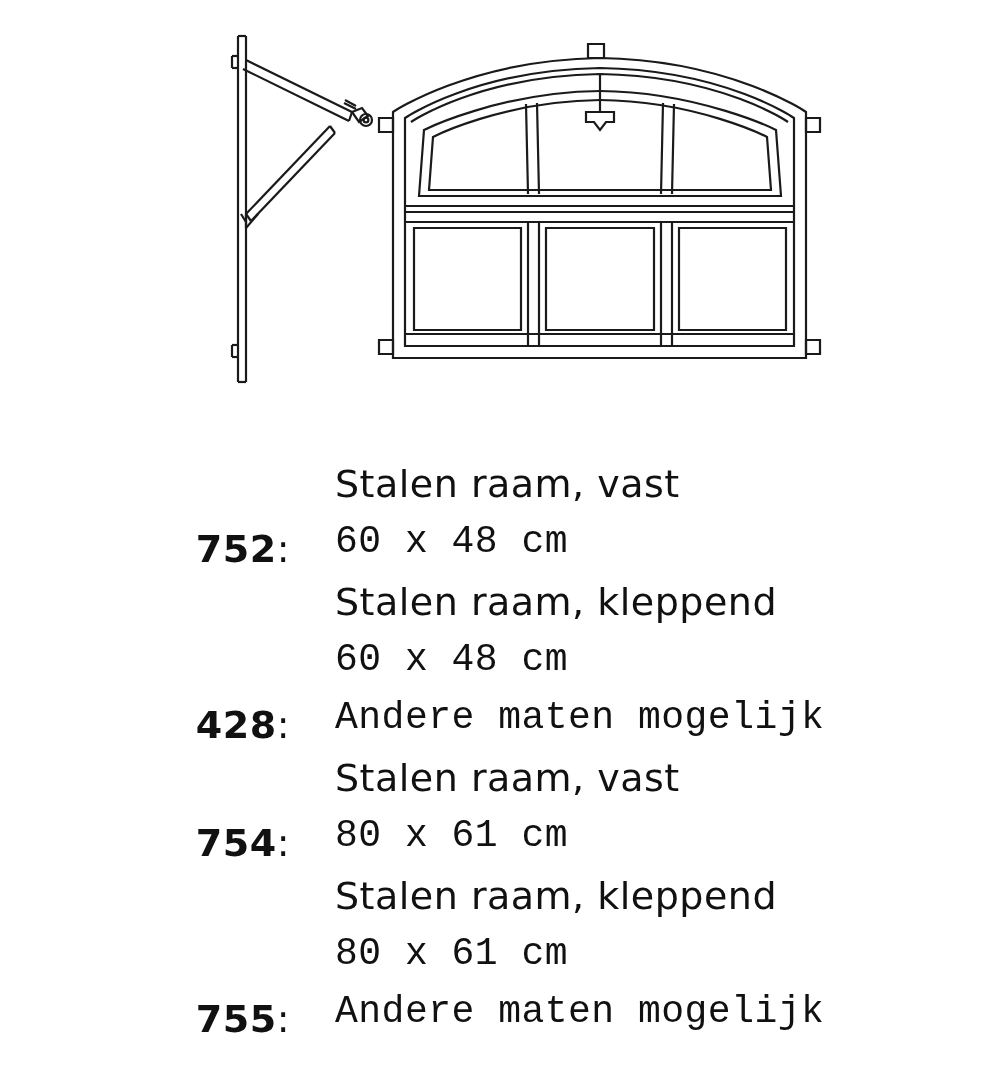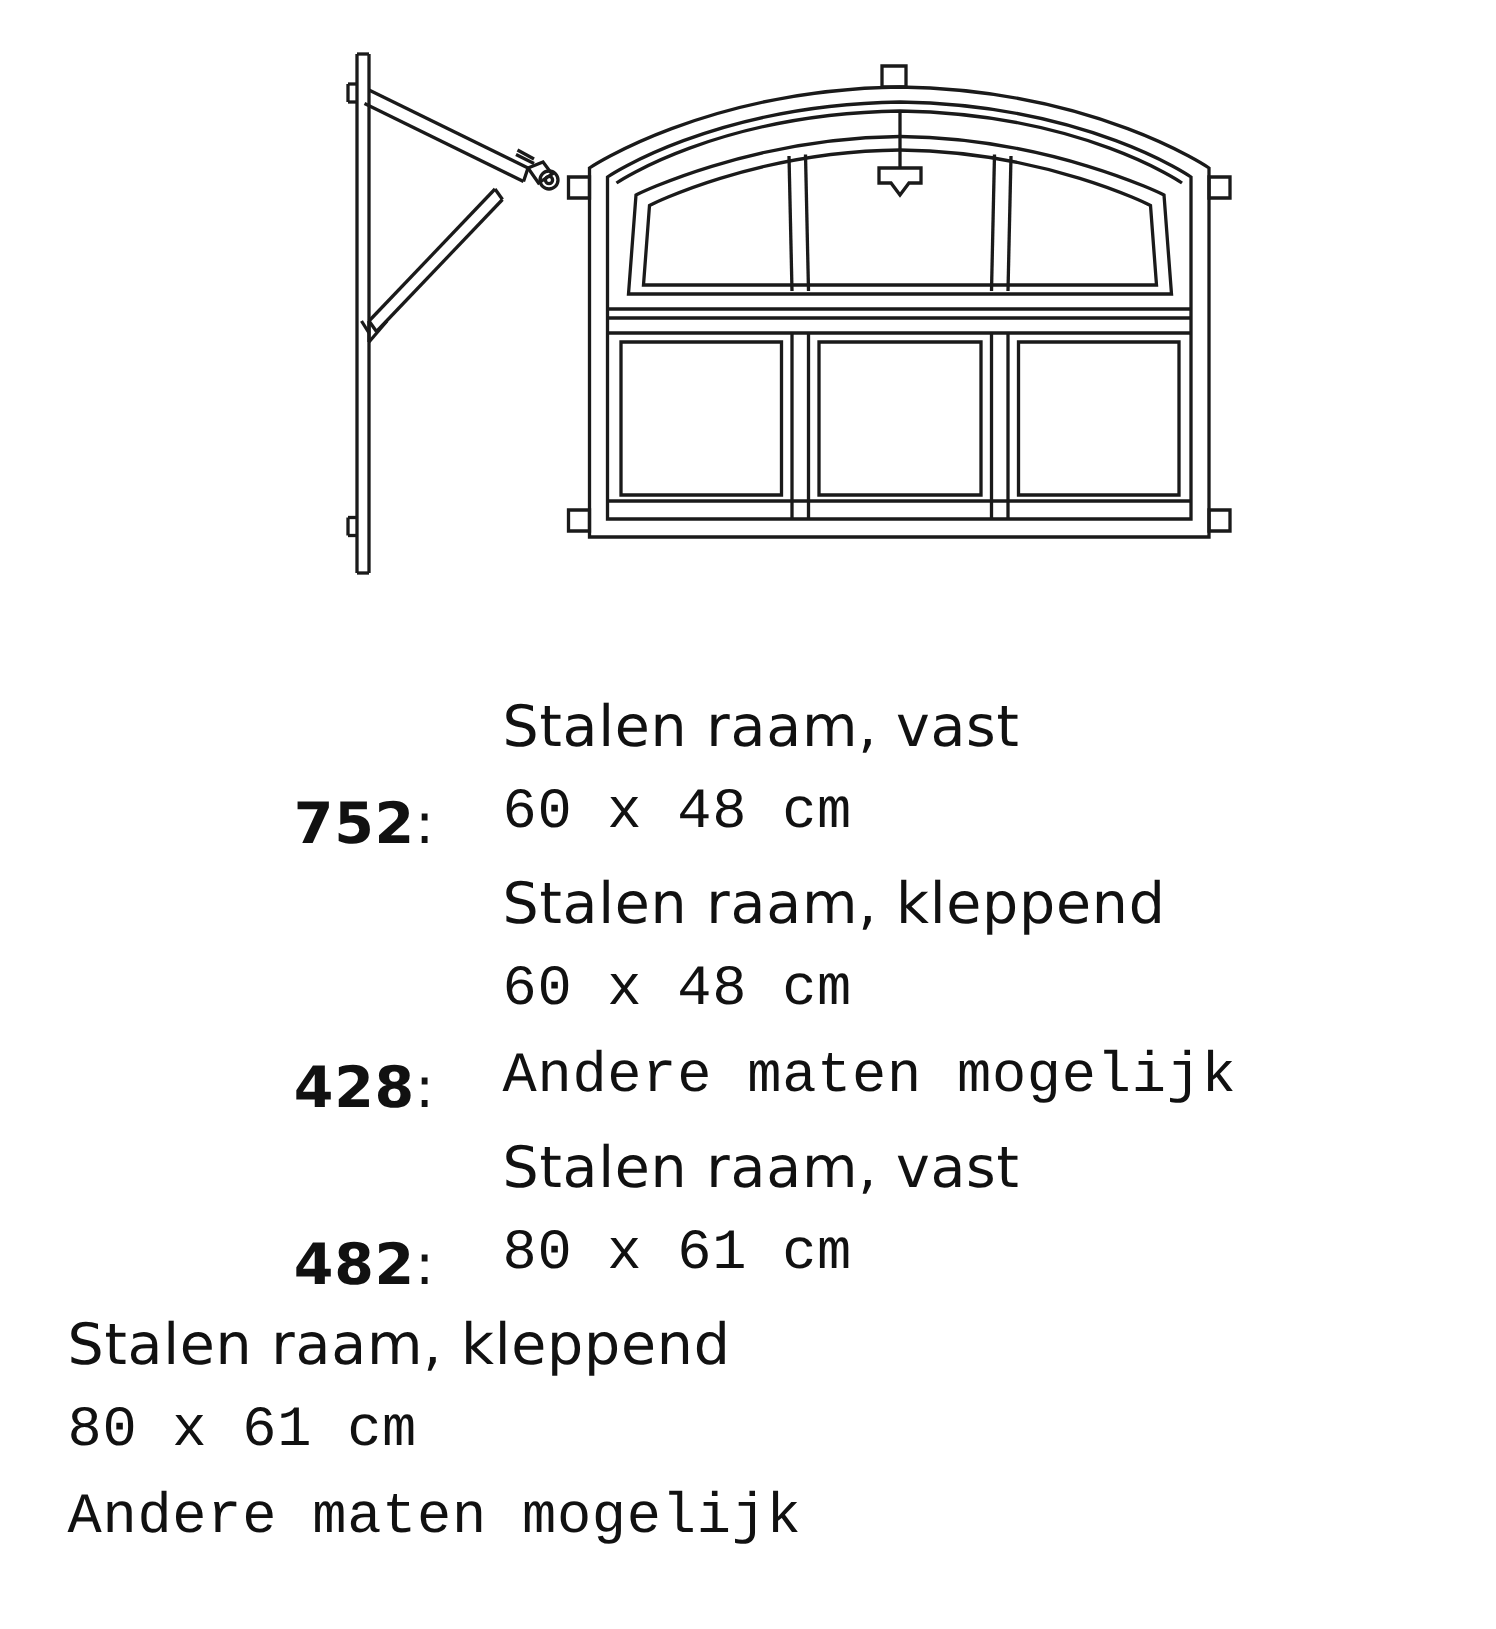--- a/index.html
+++ b/index.html
@@ -181,29 +181,32 @@
       </div>
       <div class="desc-cell">
         <div class="desc-line">Stalen raam, kleppend</div>
         <div class="desc-line desc-indent">60 x 48 cm</div>
         <div class="desc-line desc-indent">Andere maten mogelijk</div>
       </div>
     </div>
 
     <div class="caption-row">
       <div class="code-cell">
-        <span class="code-num">482</span><span class="code-colon">:</span>
+        <span class="code-num">754</span><span class="code-colon">:</span>
       </div>
       <div class="desc-cell">
         <div class="desc-line">Stalen raam, vast</div>
         <div class="desc-line desc-indent">80 x 61 cm</div>
       </div>
     </div>
 
     <div class="caption-row">
+      <div class="code-cell">
+        <span class="code-num">755</span><span class="code-colon">:</span>
+      </div>
       <div class="desc-cell">
         <div class="desc-line">Stalen raam, kleppend</div>
         <div class="desc-line desc-indent">80 x 61 cm</div>
         <div class="desc-line desc-indent">Andere maten mogelijk</div>
       </div>
     </div>
 
   </div>
 </div>
 

